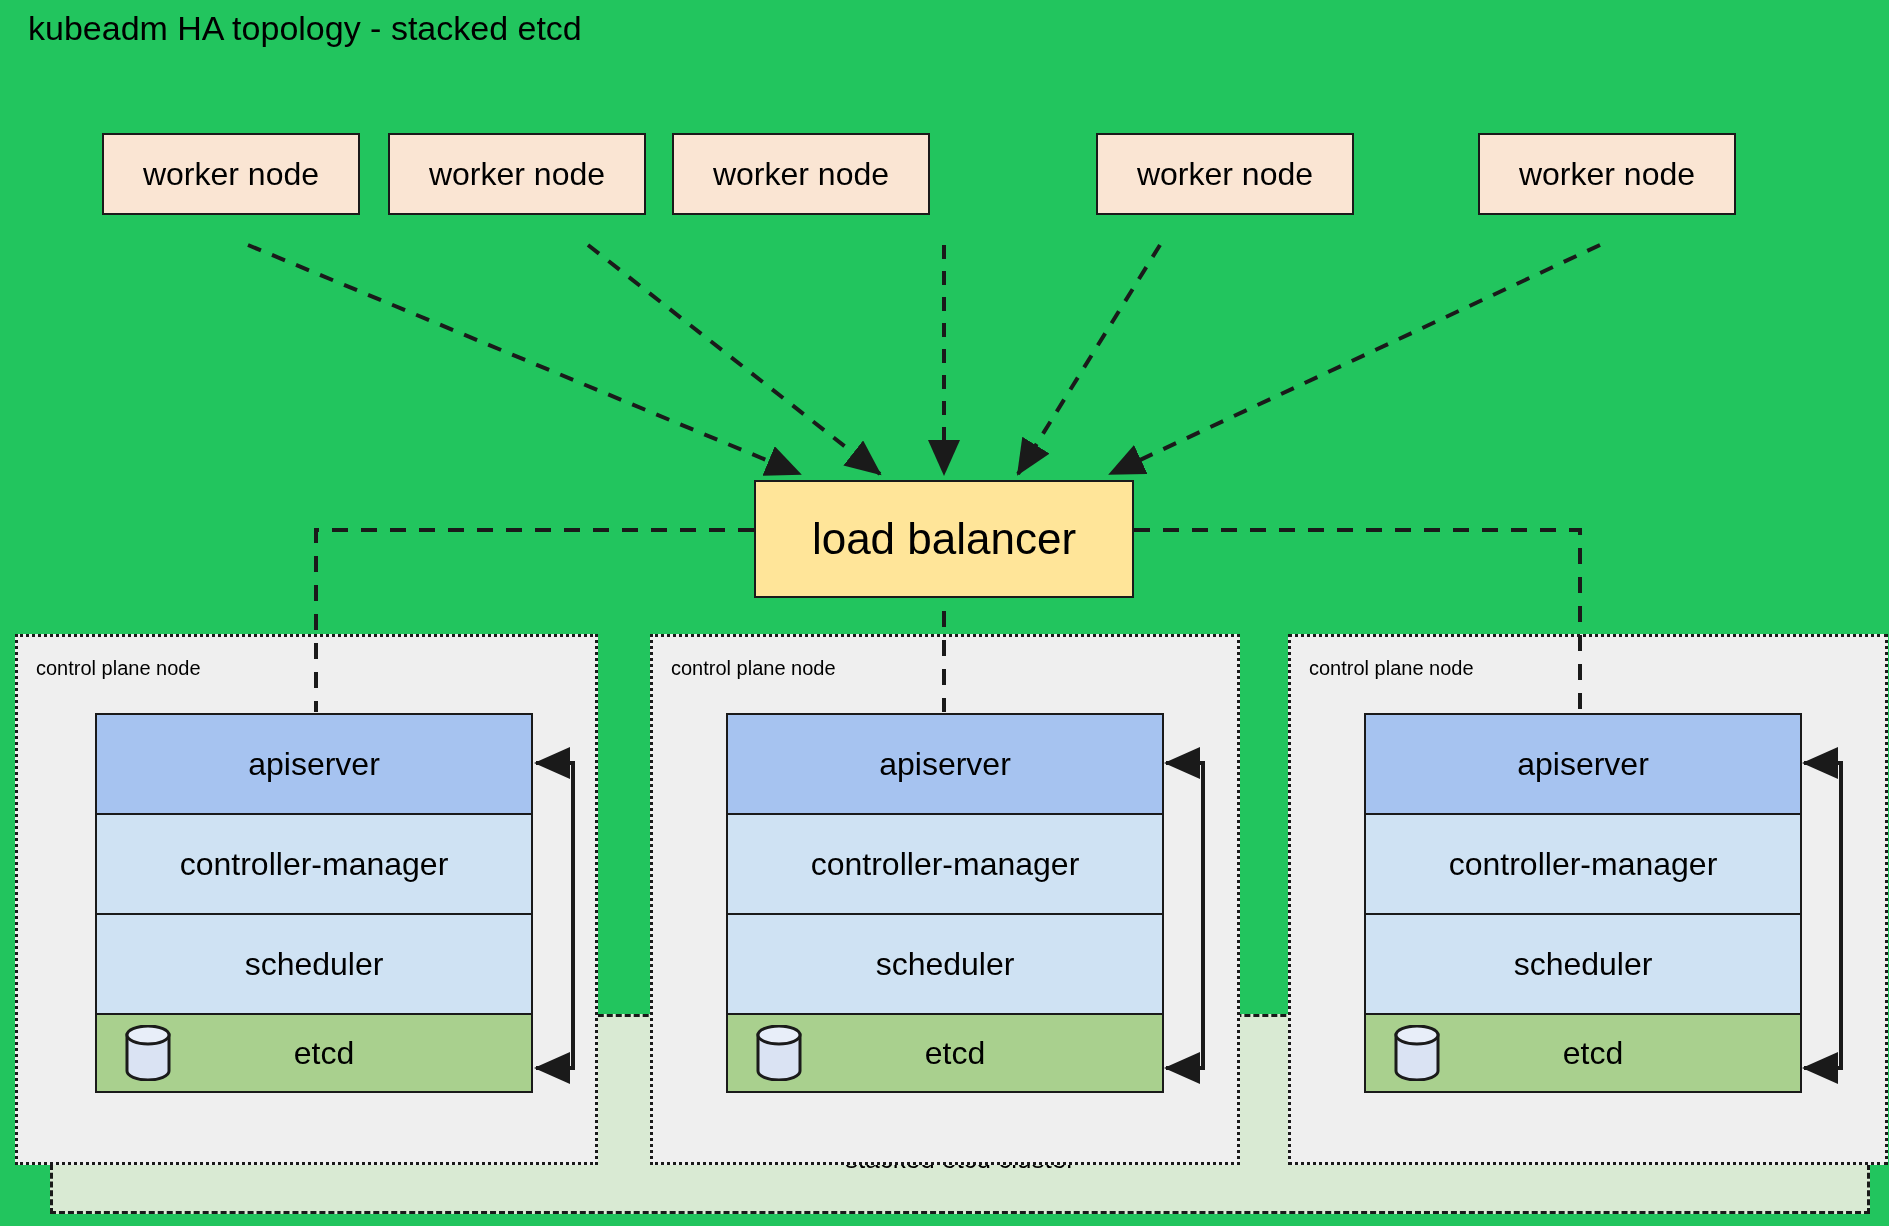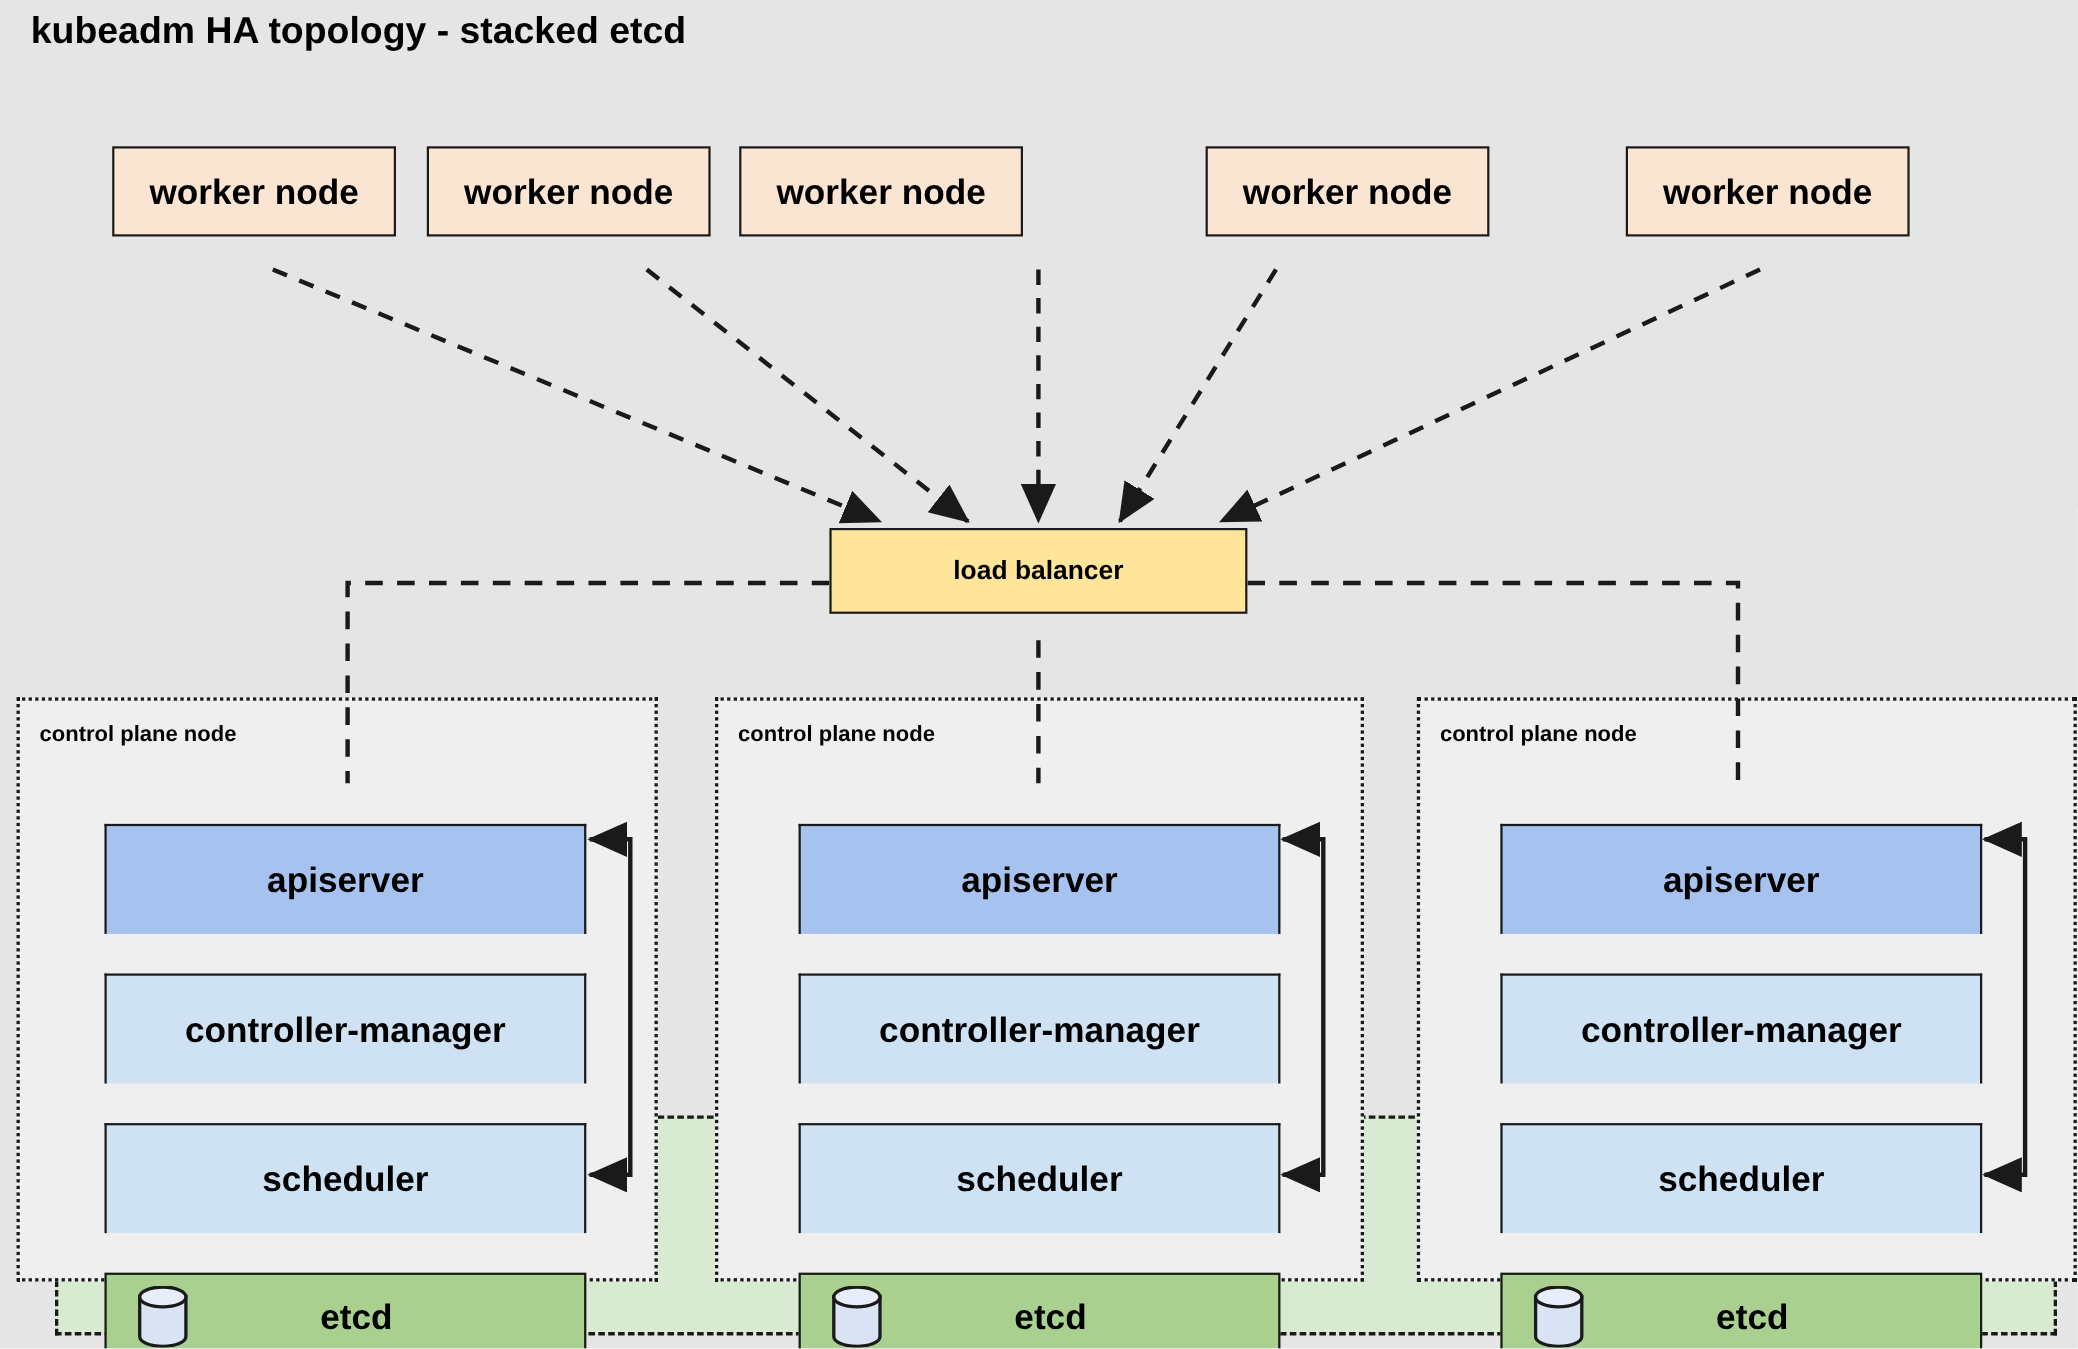--- a/index.html
+++ b/index.html
@@ -8,23 +8,22 @@
     background: #ffffff;
   }
   body {
     font-family: "Liberation Sans", sans-serif;
     color: #000000;
   }
   #canvas {
     position: relative;
     width: 1889px;
     height: 1226px;
-    background: #e5e5e5;
+    background: #22c55e;
     overflow: hidden;
-    font-weight: bold;
   }
   .abs { position: absolute; }
 
   
   .title {
     left: 28px;
     top: 6px;
     font-size: 34px;
     line-height: 44px;
     color: #000;
@@ -44,28 +43,28 @@
     justify-content: center;
     font-size: 32px;
     color: #000;
   }
 
   
   .load-balancer {
     left: 754px;
     top: 480px;
     width: 380px;
-    height: 78px;
+    height: 118px;
     background: #ffe599;
     border: 2px solid #1a1a1a;
     box-sizing: border-box;
     display: flex;
     align-items: center;
     justify-content: center;
-    font-size: 24px;
+    font-size: 44px;
     color: #000;
   }
 
   
   .cp-node {
     top: 634px;
     height: 531px;
     background: #efefef;
     border: 3px dotted #1a1a1a;
     box-sizing: border-box;
@@ -89,21 +88,20 @@
     box-sizing: border-box;
     border: 2px solid #1a1a1a;
     border-bottom-width: 0;
     height: 100px;
     display: flex;
     align-items: center;
     justify-content: center;
     font-size: 32px;
     color: #000;
     position: relative;
-    margin-top: 36px;
   }
   .comp.apiserver { background: #a6c3f0; }
   .comp.controller-manager { background: #cfe2f3; }
   .comp.scheduler { background: #cfe2f3; align-items: center; }
   .comp.etcd {
     background: #a9d08e;
     border-bottom-width: 2px;
     height: 80px;
     padding-left: 20px;
   }

